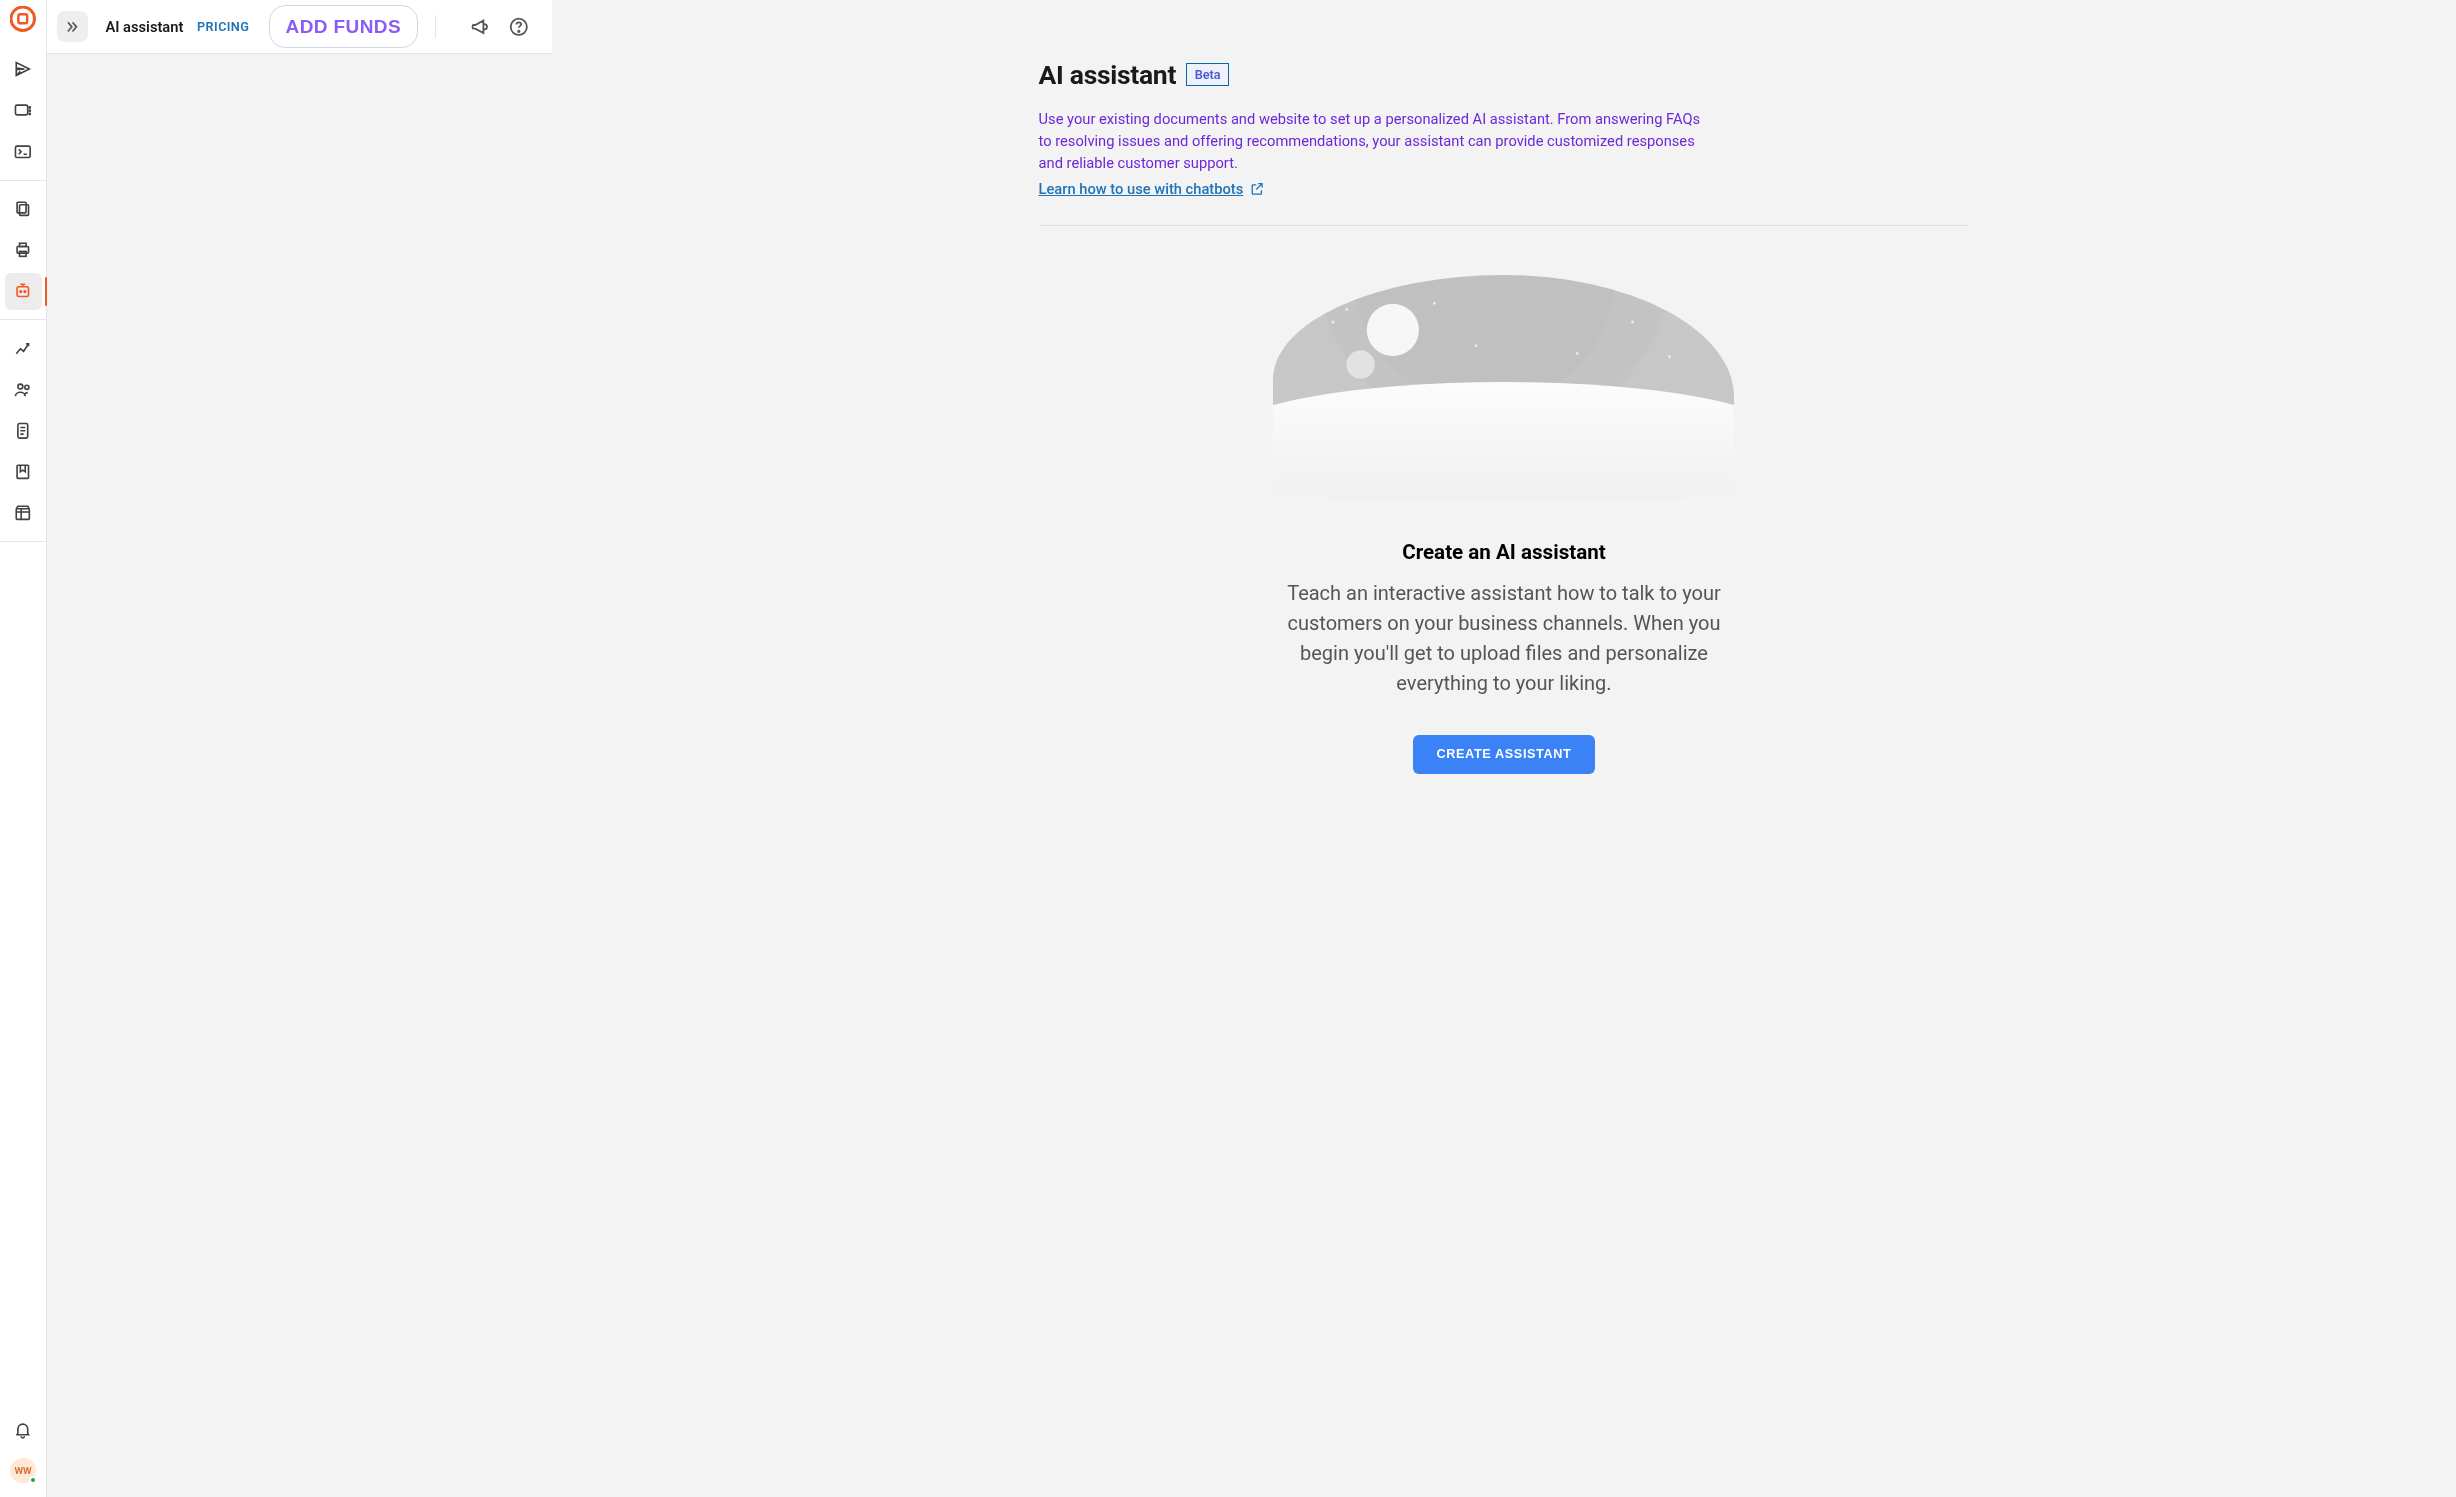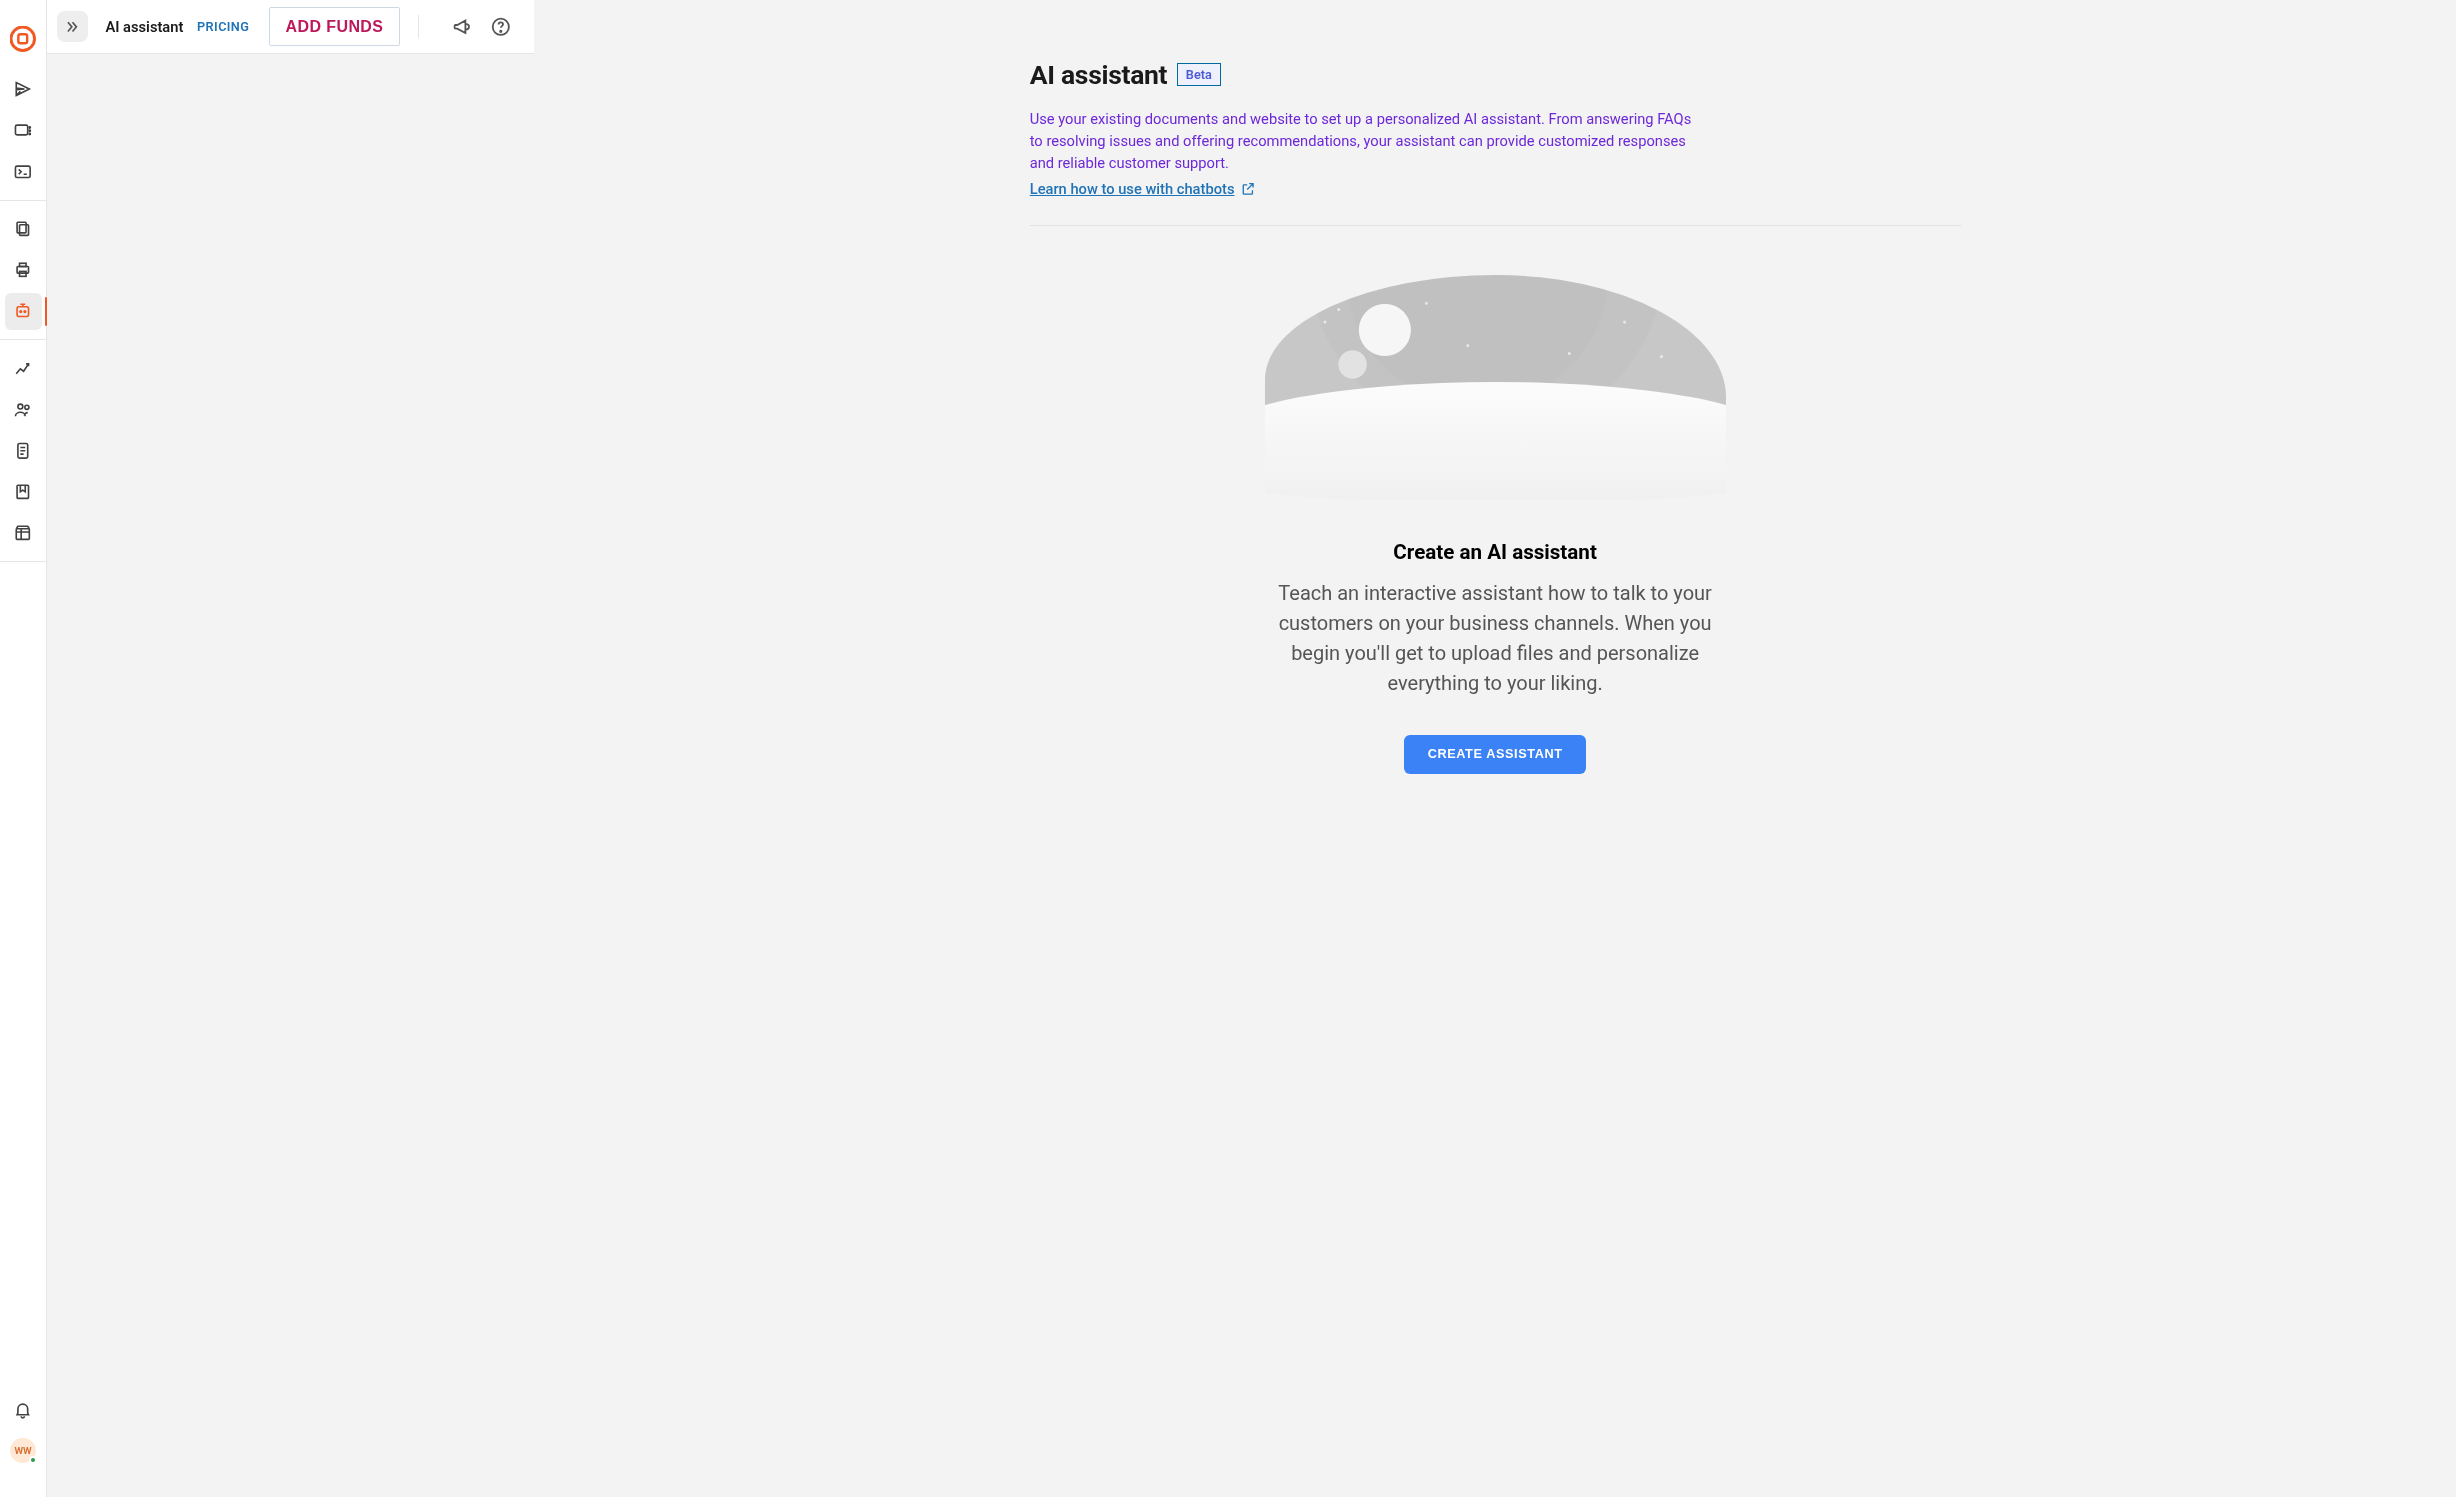--- a/index.html
+++ b/index.html
@@ -18,21 +18,21 @@
       width: 100vw;
     }
     
     .sidebar {
       width: 47px;
       background: #fff;
       border-right: 1px solid #e5e5e5;
       display: flex;
       flex-direction: column;
       align-items: center;
-      padding: 26px 0;
+      padding: 6px 0;
       flex-shrink: 0;
     }
     .sidebar .logo {
       width: 25.5px;
       height: 25.5px;
       margin-bottom: 17.6px;
       display:flex;
       align-items:center;
       justify-content:center;
     }
@@ -144,27 +144,27 @@
     .header-link {
       color: #1f73b7;
       font-weight: 600;
       font-size: 12.7px;
       letter-spacing: 0.4px;
       padding: 9.8px 13.7px;
       text-decoration: none;
       cursor:pointer;
     }
     .header-btn-outline {
-      color: #be185d;
+      color: #8b5cf6;
       font-weight: 600;
-      font-size: 16px;
+      font-size: 19px;
       letter-spacing: 0.4px;
       padding: 9.8px 15.7px;
       border: 1px solid #cdd9e4;
-      border-radius: 2px;
+      border-radius: 16px;
       background: #fff;
       margin-left: 5.9px;
       cursor:pointer;
     }
     .header-sep {
       width: 1px;
       height: 23.5px;
       background: #e5e5e5;
       margin: 0 17.6px;
     }

